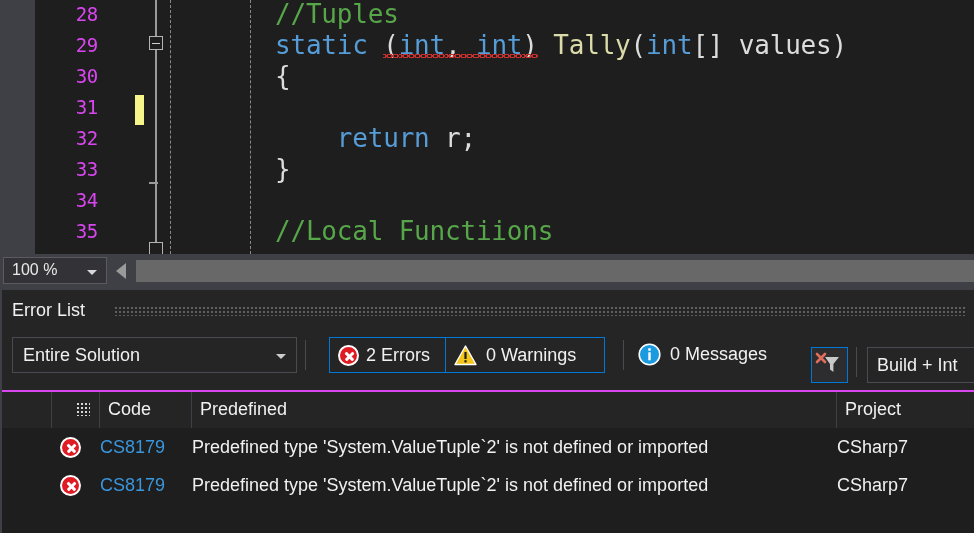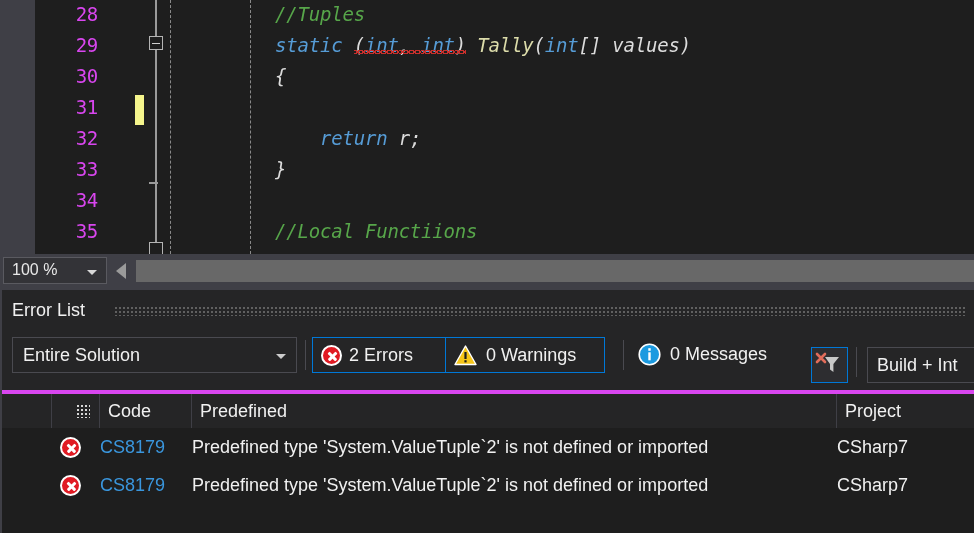--- a/index.html
+++ b/index.html
@@ -46,25 +46,24 @@
     text-align: right;
     color: #d946ef;
     font-family: "DejaVu Sans Mono", monospace;
     font-size: 19px;
     letter-spacing: -0.3px;
   }
   .code-text {
     position: absolute;
     left: 240px;
     font-family: "DejaVu Sans Mono", monospace;
-    font-size: 19px;
+    font-size: 26px;
     color: #dcdcdc;
     white-space: pre;
     letter-spacing: -0.2px;
-    font-style: italic;
   }
   .kw   { color: #569cd6; }
   .cmt  { color: #57a64a; }
   .num  { color: #b5cea8; }
   .mth  { color: #dcdcaa; }
   .pun  { color: #dcdcdc; }
   .squig {
     border-bottom: 0px;
     background-repeat: repeat-x;
     background-position: left bottom;
@@ -321,21 +320,21 @@
     font-size: 18px;
     color: #f1f1f1;
     white-space: nowrap;
   }
 
   
   #grid-header {
     position: absolute;
     left: 0; top: 100px; right: 0; height: 53px;
     background: #252526;
-    border-top: 4px solid #d946ef;
+    border-top: 2px solid #d946ef;
     border-bottom: 1px solid #3f3f46;
     box-sizing: border-box;
   }
   .gh-cell {
     position: absolute;
     top: 0; height: 36px;
     border-right: 1px solid #3f3f46;
     box-sizing: border-box;
   }
   .gh-cell .gh-text {
@@ -427,21 +426,21 @@
 
   <div id="panel-toolbar">
 
     <div id="scope-combo">
       <span id="scope-label">Entire Solution</span>
       <span id="scope-caret"></span>
     </div>
 
     <div class="tb-sep" style="left:303px;"></div>
 
-    <div class="tb-toggle" id="errors-btn" style="left:310px; width:148px;padding-left:13px;">
+    <div class="tb-toggle" id="errors-btn" style="left:327px; width:148px;padding-left:13px;">
       <span class="ic-error" style="left:8px; top:7px; width:21px; height:21px;"></span>
       <span class="tb-text" style="left:36px;">2 Errors</span>
     </div>
 
     <div class="tb-sep" style="left:446px;"></div>
 
     <div class="tb-toggle" id="warnings-btn" style="left:443px; width:160px;">
       <svg width="23" height="21" viewBox="0 0 23 21" style="position:absolute; left:8px; top:7px;">
         <path d="M11.5 1 L22 19.5 L1 19.5 Z" fill="#f5c518" stroke="#ffffff" stroke-width="1.4" stroke-linejoin="round"></path>
         <rect x="10.4" y="7" width="2.2" height="7" fill="#1e1e1e"></rect>

